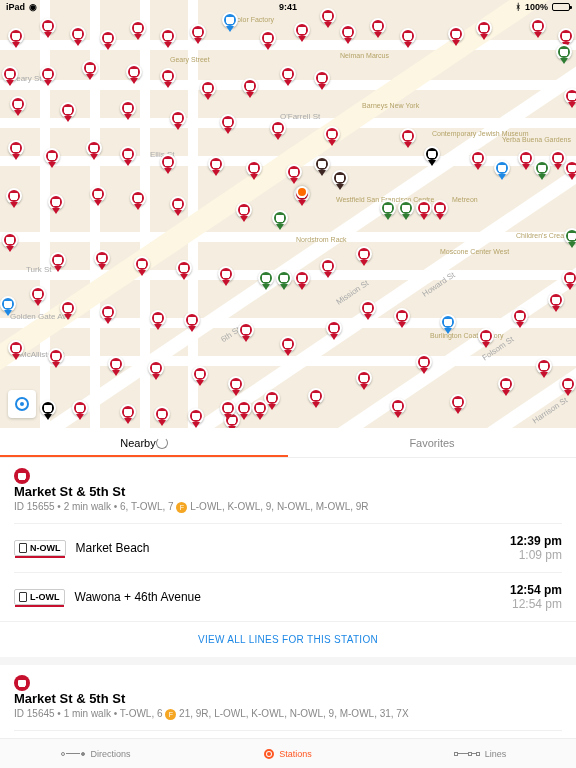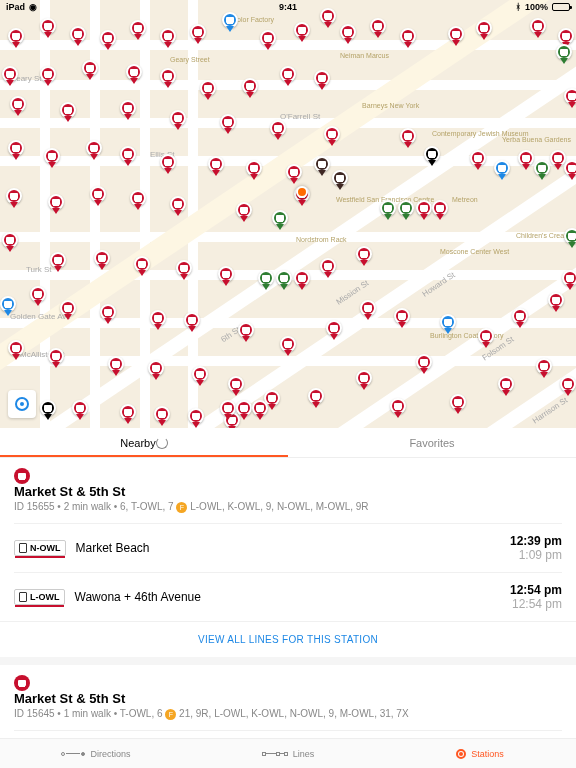--- a/index.html
+++ b/index.html
@@ -951,27 +951,27 @@
 
 <div class="bottom-nav">
   <div class="nav-item">
     <span class="nav-directions-icon">
         <span class="nav-dot"></span>
         <span class="nav-line"></span>
         <span class="nav-dot" style="background:#888"></span>
       </span>
     <span>Directions</span>
   </div>
+  <div class="nav-item active">
+    <span class="nav-stations-icon"></span>
+    <span>Stations</span>
+  </div>
   <div class="nav-item">
     <span class="nav-lines-icon">
         <span class="nav-sq"></span>
         <span class="nav-line" style="width:10px"></span>
         <span class="nav-sq"></span>
         <span class="nav-line" style="width:4px"></span>
         <span class="nav-sq"></span>
       </span>
     <span>Lines</span>
   </div>
-  <div class="nav-item active">
-    <span class="nav-stations-icon"></span>
-    <span>Stations</span>
-  </div>
 </div>
 
 </body></html>

